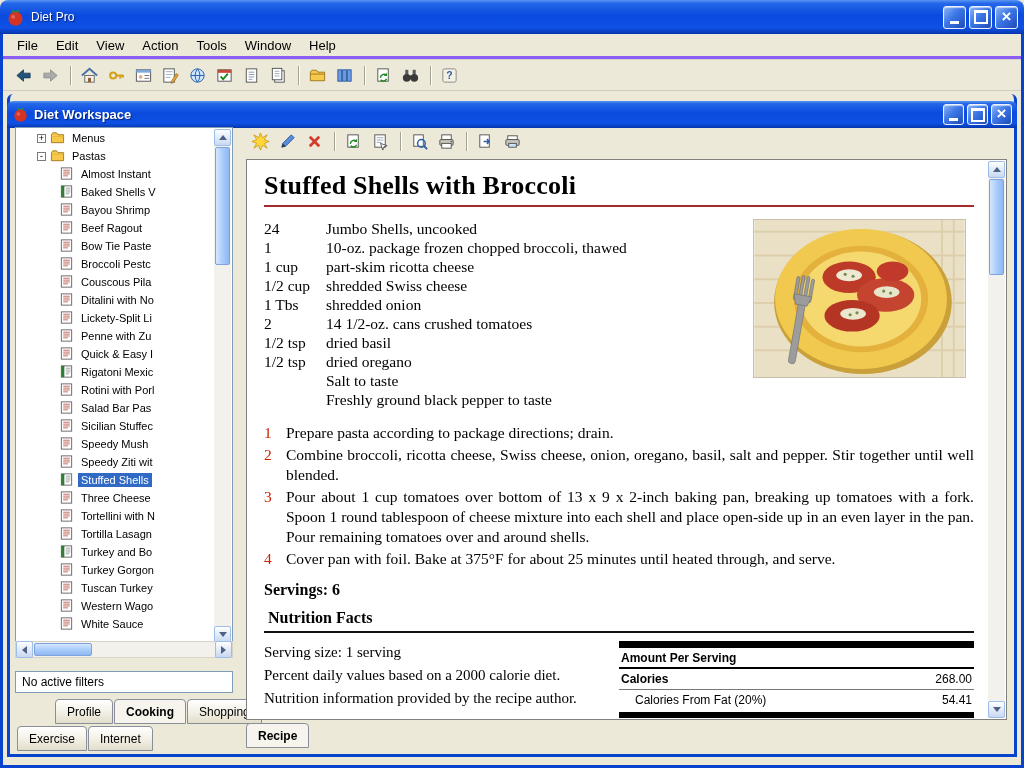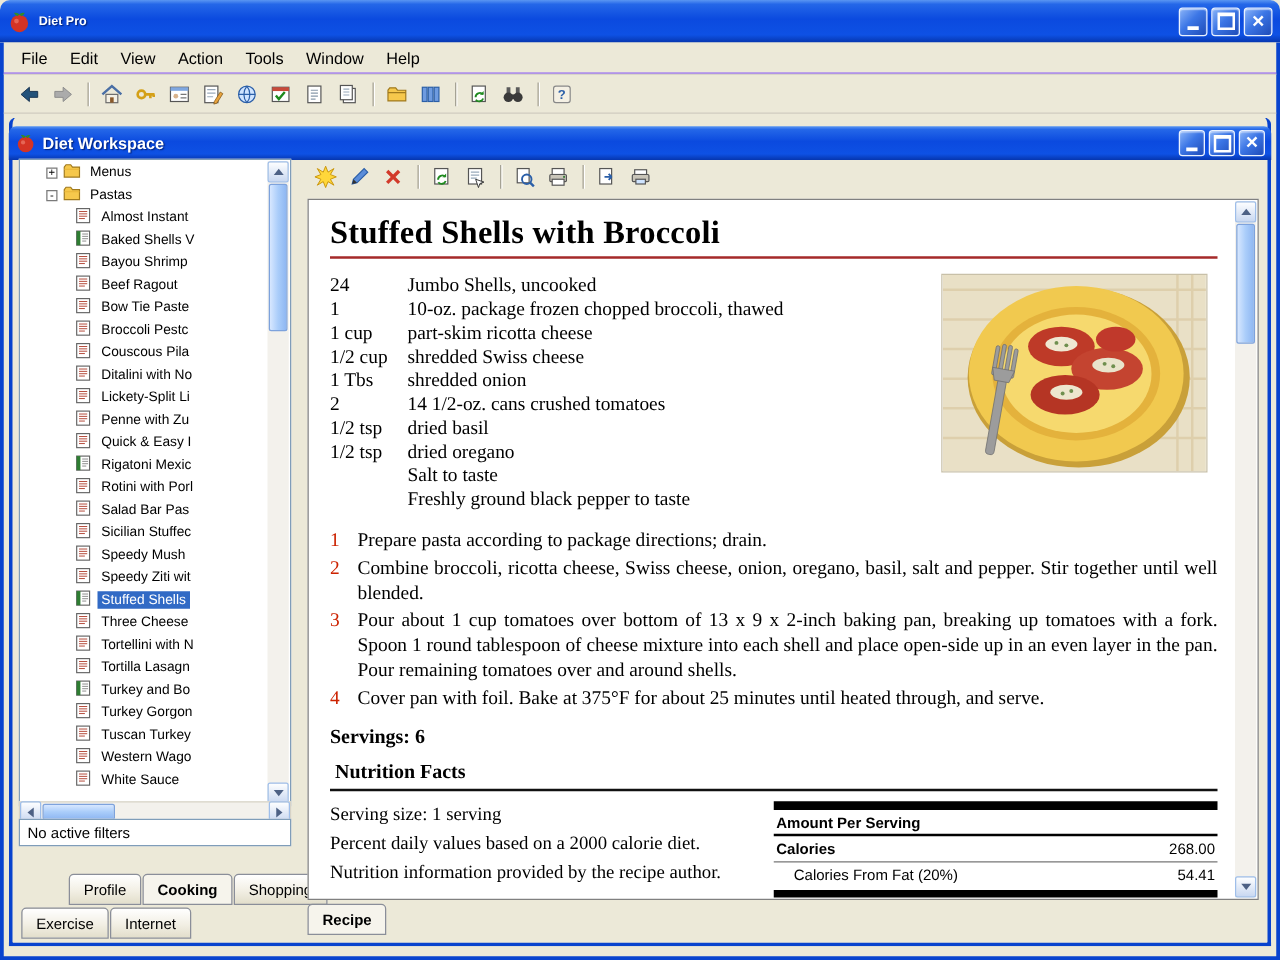--- a/index.html
+++ b/index.html
@@ -7,38 +7,38 @@
   body { font-family:"Liberation Sans", sans-serif; background:#ECE9D8; position:relative; }
 
   
   .app { position:absolute; inset:0; }
   .titlebar {
     position:absolute; top:0; left:0; right:0; height:34px;
     background:linear-gradient(180deg,#5A96F2 0%,#2467E8 10%,#0B4ADF 45%,#0E51E4 82%,#0636AE 100%);
     border-radius:8px 8px 0 0;
     display:flex; align-items:center; padding:0 6px; color:#fff;
   }
-  .titlebar .title-text { font-size:10px; font-weight:bold; margin-left:6px; text-shadow:1px 1px 1px #00227a; }
+  .titlebar .title-text { font-size:12px; font-weight:normal; margin-left:6px; text-shadow:1px 1px 1px #00227a; }
   .win-controls { margin-left:auto; display:flex; gap:3px; }
   .wbtn {
     width:23px; height:23px; border-radius:3px; border:1px solid #eaf2ff;
     display:flex; align-items:center; justify-content:center; cursor:default;
     background:linear-gradient(135deg,#8AB4F8 0%,#3C76E6 45%,#1E4BB8 100%);
     box-shadow:inset 0 1px 1px rgba(255,255,255,.6);
   }
   .wbtn.min::after { content:""; width:9px; height:3px; background:#fff; margin-top:10px; }
   .wbtn.max::after { content:""; width:10px; height:9px; border:2px solid #fff; border-top-width:3px; }
   .wbtn.close { background:linear-gradient(135deg,#F2A械 0%, #E06A45 0%,#D64223 50%,#A92A0D 100%); }
   .wbtn.close::after { content:"×"; color:#fff; font-size:17px; font-weight:bold; line-height:1; margin-top:-2px; }
 
   .app-body { position:absolute; top:34px; left:0; right:0; bottom:0;
     border:3px solid #0843CE; border-top:none; background:#ECE9D8; }
 
   .menubar { height:25px; display:flex; align-items:center; padding-left:6px; gap:2px;
-    border-bottom:1px solid #8b5cf6; }
+    border-bottom:3px solid #8b5cf6; }
   .menu-item { font-size:13px; padding:3px 8px; color:#000; }
 
   .toolbar { height:32px; display:flex; align-items:center; padding-left:8px; gap:2px;
     border-top:1px solid #d8d4c8; border-bottom:1px solid #cfccc0; }
   .tbtn { width:25px; height:25px; display:flex; align-items:center; justify-content:center; }
   .tbtn .ic, .ws-toolbar .ic { display:flex; }
   .tbtn svg, .ws-toolbar .tbtn svg { width:19px; height:19px; }
   .tbtn.sep { width:10px; }
   .tbtn.sep::before { content:""; width:1px; height:19px; background:#A5A294; box-shadow:1px 0 0 #fff; }
 
@@ -79,21 +79,21 @@
   .arr { width:0; height:0; }
   .arr.up { border-left:4px solid transparent; border-right:4px solid transparent; border-bottom:5px solid #4D6185; }
   .arr.down { border-left:4px solid transparent; border-right:4px solid transparent; border-top:5px solid #4D6185; }
   .arr.left { border-top:4px solid transparent; border-bottom:4px solid transparent; border-right:5px solid #4D6185; }
   .arr.right { border-top:4px solid transparent; border-bottom:4px solid transparent; border-left:5px solid #4D6185; }
   .sb-thumb-v { position:absolute; left:1px; right:1px;
     background:linear-gradient(90deg,#D7E7FF,#AACDFA 50%,#8FB7F2); border:1px solid #7DA2DC; border-radius:2px; }
   .sb-thumb-h { position:absolute; top:1px; bottom:1px;
     background:linear-gradient(180deg,#D7E7FF,#AACDFA 50%,#8FB7F2); border:1px solid #7DA2DC; border-radius:2px; }
 
-  .filter-box { position:absolute; top:528px; left:0; right:0; height:22px; background:#fff;
+  .filter-box { position:absolute; top:544px; left:0; right:0; height:22px; background:#fff;
     border:1px solid #7F9DB9; font-size:12px; padding:3px 6px; }
 
   .tabs-row { position:absolute; left:0; display:flex; }
   .tabs-row.r1 { top:572px;margin-left:40px; }
   .tabs-row.r2 { top:599px; left:2px; }
   .tab { height:25px; padding:0 11px; font-size:12px; display:flex; align-items:center;
     background:linear-gradient(180deg,#FFFFFF,#F2EFE4 55%,#E2DECB);
     border:1px solid #8A8E99; border-radius:4px 4px 0 0; margin-right:1px; }
   .tab.active { font-weight:bold; background:#F6F4EC; }
 

